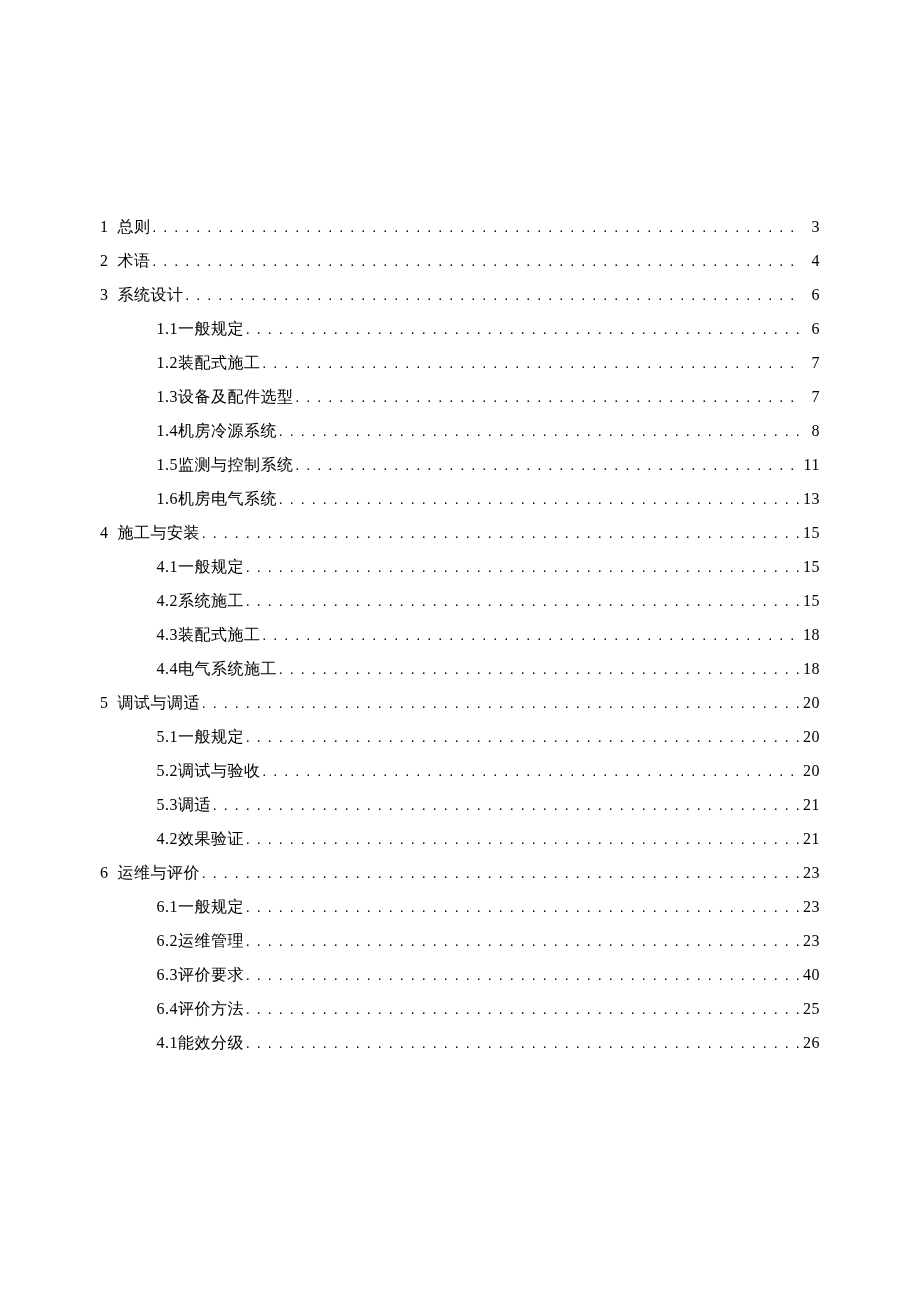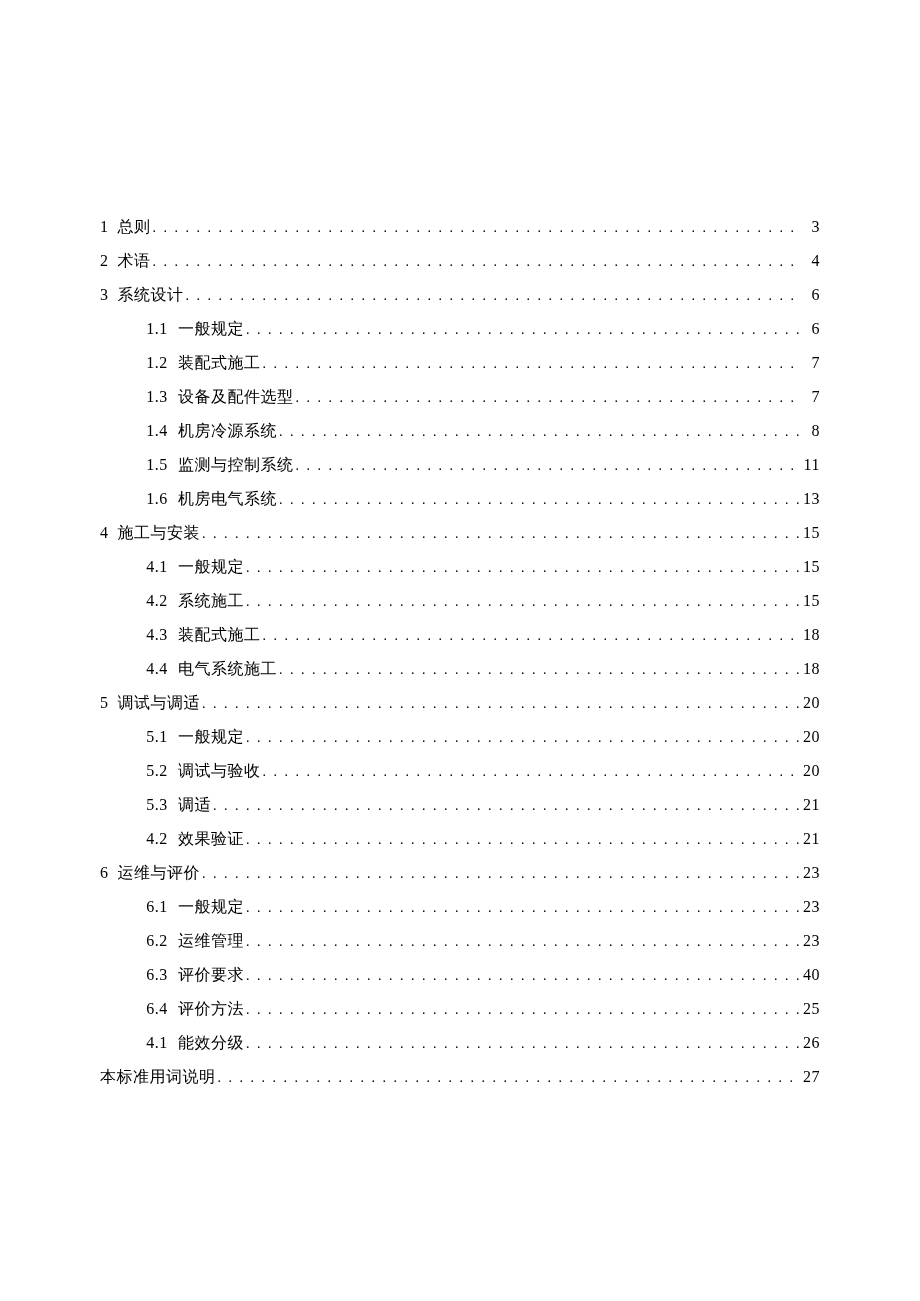--- a/index.html
+++ b/index.html
@@ -19,21 +19,21 @@
   .toc-line {
     display: flex;
     align-items: baseline;
     font-size: 16px;
     line-height: 33px;
     letter-spacing: 0.5px;
     white-space: nowrap;
   }
   .toc-line.sub .num-col {
     width: 78px;
-    text-align: center;
+    text-align: right;
     padding-left: 36px;
     box-sizing: border-box;
     flex: 0 0 auto;
   }
   .toc-line.top .num-col {
     width: auto;
     flex: 0 0 auto;
   }
   .title-col {
     flex: 0 0 auto;
@@ -209,20 +209,14 @@
         <span class="title-col">评价方法</span>
         <span class="dots"></span>
         <span class="page-col">25</span>
       </div>
       <div class="toc-line sub">
         <span class="num-col">4.1</span>
         <span class="title-col">能效分级</span>
         <span class="dots"></span>
         <span class="page-col">26</span>
       </div>
-      <div class="toc-line top">
-        <span class="num-col"></span>
-        <span class="title-col">本标准用词说明</span>
-        <span class="dots"></span>
-        <span class="page-col">27</span>
-      </div>
     </div>
 </div>
 
 </body></html>

